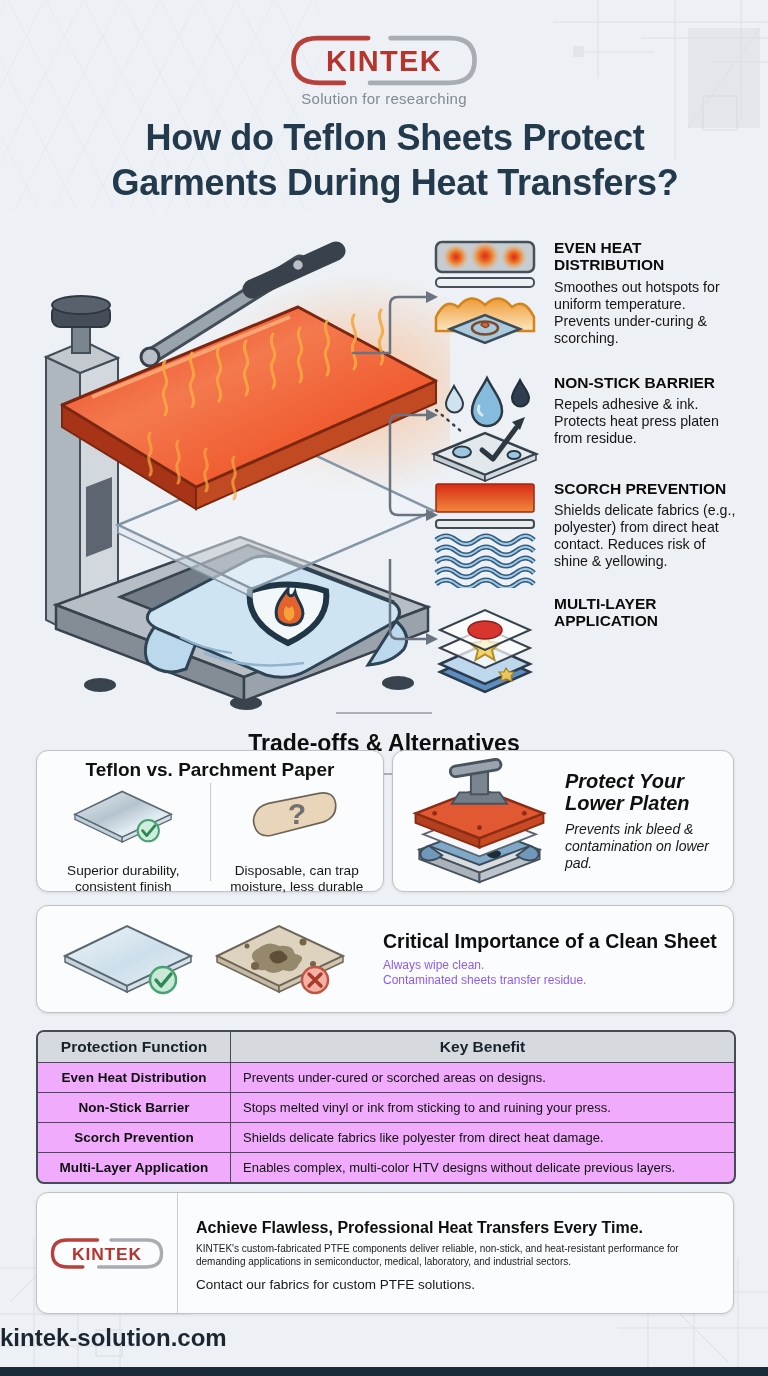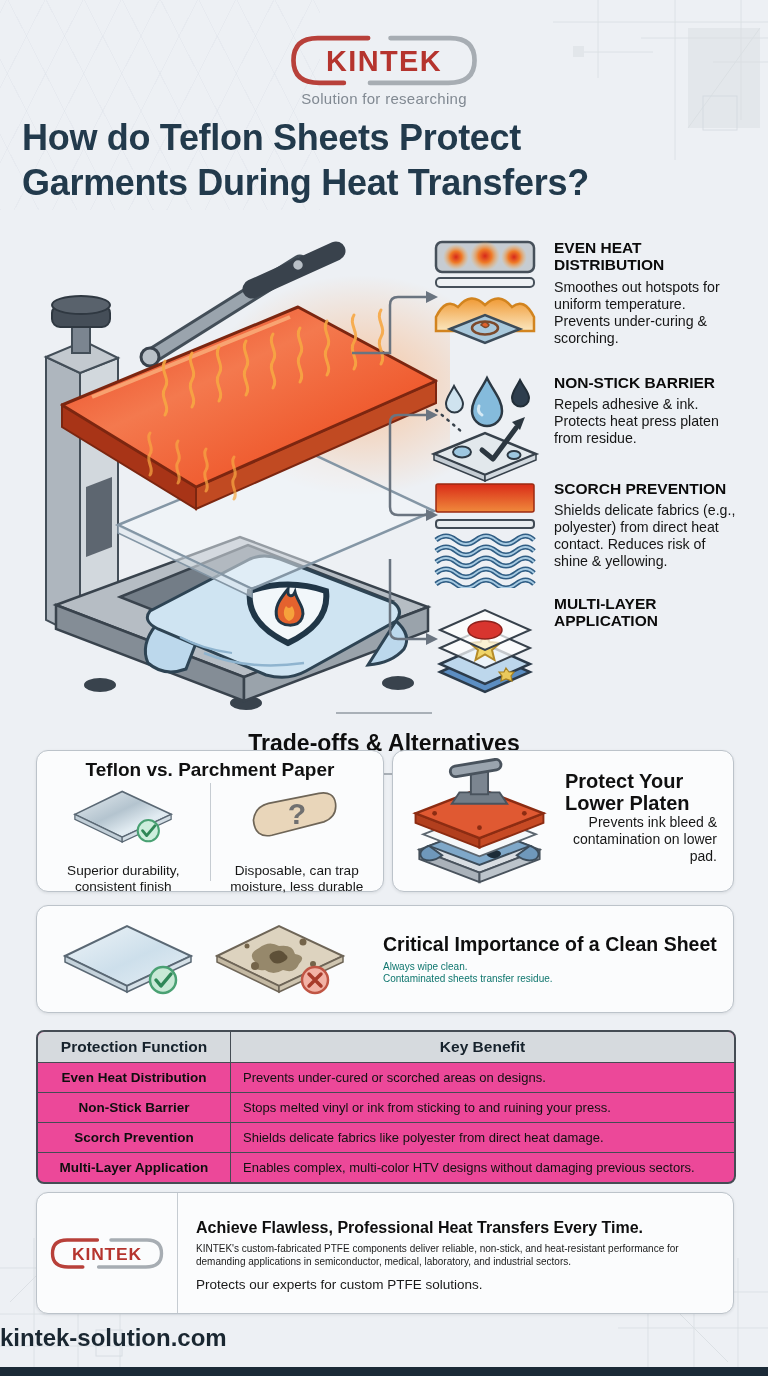--- a/index.html
+++ b/index.html
@@ -9,21 +9,21 @@
   
   .deco{position:absolute;opacity:.75;pointer-events:none;}
   .iso-grid{position:absolute;left:0;top:520;width:320px;height:210px;opacity:.5;
     background:
       repeating-linear-gradient(63deg, rgba(120,140,165,.10) 0 1px, transparent 1px 34px),
       repeating-linear-gradient(-63deg, rgba(120,140,165,.10) 0 1px, transparent 1px 34px);}
   
   .logo-wrap{position:absolute;top:33px;left:0;right:0;text-align:center;}
   .tagline{position:absolute;top:90px;left:0;right:0;text-align:center;
            font-size:15px;color:#818992;letter-spacing:.3px;}
-  .main-title{position:absolute;top:116px;left:0;right:0;text-align:left;
+  .main-title{position:absolute;top:116px;left:0;right:0;text-align:center;
       font-size:36px;line-height:1.24;font-weight:bold;color:#223a4c;letter-spacing:-.3px;margin-left:22px;}
   
   .benefit{position:absolute;left:430px;width:318px;display:flex;align-items:flex-start;}
   .benefit-icon{width:110px;flex:0 0 110px;margin-right:14px;}
   .benefit-text{width:186px;padding-top:2px;}
   .b-title{font-size:15.5px;font-weight:bold;color:#0b0b0b;line-height:1.12;margin-bottom:5px;}
   .b-desc{font-size:14.2px;color:#151515;line-height:1.2;}
   
   .sec-head{position:absolute;top:712px;left:0;right:0;display:flex;align-items:center;
             justify-content:center;gap:16px;flex-direction:column;}
@@ -31,33 +31,33 @@
   .sec-head .txt{font-size:23px;font-weight:bold;color:#0e0e0e;}
   
   .card{position:absolute;background:#fbfcfd;border:1.5px solid #bcc3ca;border-radius:12px;
         box-shadow:0 1px 3px rgba(30,40,50,.10);}
   .card1{left:36px;top:750px;width:346px;height:140px;}
   .card1 .c-title{margin-top:8px;text-align:center;font-size:19px;font-weight:bold;color:#101010;}
   .vs-row{display:flex;margin-top:2px;height:98px;}
   .vs-col{flex:1;text-align:center;padding-top:2px;}
   .vs-col.first{border-right:1.5px solid #c6ccd2;}
   .vs-cap{font-size:13.6px;line-height:1.16;color:#171717;margin-top:12px;}
-  .card2{left:392px;top:750px;width:340px;height:140px;display:flex;}
+  .card2{left:392px;top:750px;width:340px;height:140px;display:flex;font-style:italic;}
   .card2 .icon-side{flex:0 0 172px;display:flex;align-items:center;justify-content:center;}
   .card2 .txt-side{padding-top:20px;}
   .card2 .c-title{font-size:20px;font-weight:bold;line-height:1.08;color:#101010;width:150px;}
-  .card2 .c-desc{font-size:14px;line-height:1.2;margin-top:0;width:152px;color:#171717;text-align:right;}
+  .card2 .c-desc{font-size:14px;line-height:1.2;margin-top:7px;width:152px;color:#171717;}
   .card3{left:36px;top:905px;width:696px;height:106px;display:flex;align-items:center;}
   .card3 .sheet{margin-left:22px;}
   .card3 .txt{margin-left:32px;width:340px;}
   .card3 .c-title{font-size:19.5px;font-weight:bold;color:#0e0e0e;margin-bottom:5px;}
-  .card3 .c-line{font-size:10px;line-height:1.25;color:#0f766e;}
+  .card3 .c-line{font-size:12px;line-height:1.25;color:#8b5cf6;}
   
   .tbl{position:absolute;left:36px;top:1030px;width:696px;border:2px solid #454c54;
-       border-radius:8px;overflow:hidden;background:#ec4899;}
+       border-radius:8px;overflow:hidden;background:#f0abfc;}
   .tr{display:flex;border-top:1.5px solid #454c54;}
   .tr.head{border-top:none;background:#d6dade;}
   .td1{flex:0 0 192px;border-right:1.5px solid #454c54;display:flex;align-items:center;
        justify-content:center;text-align:center;font-weight:bold;}
   .td2{flex:1;display:flex;align-items:center;padding-left:12px;white-space:nowrap;}
   .tr.head .td1,.tr.head .td2{font-size:15.5px;font-weight:bold;color:#16222c;min-height:30px;}
   .tr.head .td2{justify-content:center;padding-left:0;}
   .tr.body .td1{font-size:13.5px;color:#0e0e0e;min-height:29px;}
   .tr.body .td2{font-size:13px;color:#111;min-height:29px;}
   
@@ -427,35 +427,35 @@
     <div class="tr body">
       <div class="td1">Non-Stick Barrier</div>
       <div class="td2">Stops melted vinyl or ink from sticking to and ruining your press.</div>
     </div>
     <div class="tr body">
       <div class="td1">Scorch Prevention</div>
       <div class="td2">Shields delicate fabrics like polyester from direct heat damage.</div>
     </div>
     <div class="tr body">
       <div class="td1">Multi-Layer Application</div>
-      <div class="td2">Enables complex, multi-color HTV designs without damaging previous sectors.</div>
+      <div class="td2">Enables complex, multi-color HTV designs without delicate previous layers.</div>
     </div>
   </div>
 
   <div class="card cta">
     <div class="logo-col">
       <svg width="118" height="33" viewBox="0 0 210 58">
         <path d="M 88 5 H 34 Q 8 5 8 29 Q 8 53 36 53 H 62" fill="none" stroke="#b8403a" stroke-width="6" stroke-linecap="round"></path>
         <path d="M 112 5 H 176 Q 202 5 202 29 Q 202 53 174 53 H 90" fill="none" stroke="#a7adb3" stroke-width="6" stroke-linecap="round"></path>
         <text x="105" y="40" text-anchor="middle" font-size="31" font-weight="bold" fill="#b5342e" letter-spacing="1.5">KINTEK</text>
       </svg>
     </div>
     <div class="txt-col">
       <div class="cta-title">Achieve Flawless, Professional Heat Transfers Every Time.</div>
       <div class="cta-body">KINTEK's custom-fabricated PTFE components deliver reliable, non-stick, and heat-resistant performance for demanding applications in semiconductor, medical, laboratory, and industrial sectors.</div>
-      <div class="cta-contact">Protects our experts for custom PTFE solutions.</div>
+      <div class="cta-contact">Contact our fabrics for custom PTFE solutions.</div>
     </div>
   </div>
 
   <div class="footer-url">kintek-solution.com</div>
   <div class="bottom-bar"></div>
 
 </div>
 
 </body></html>

